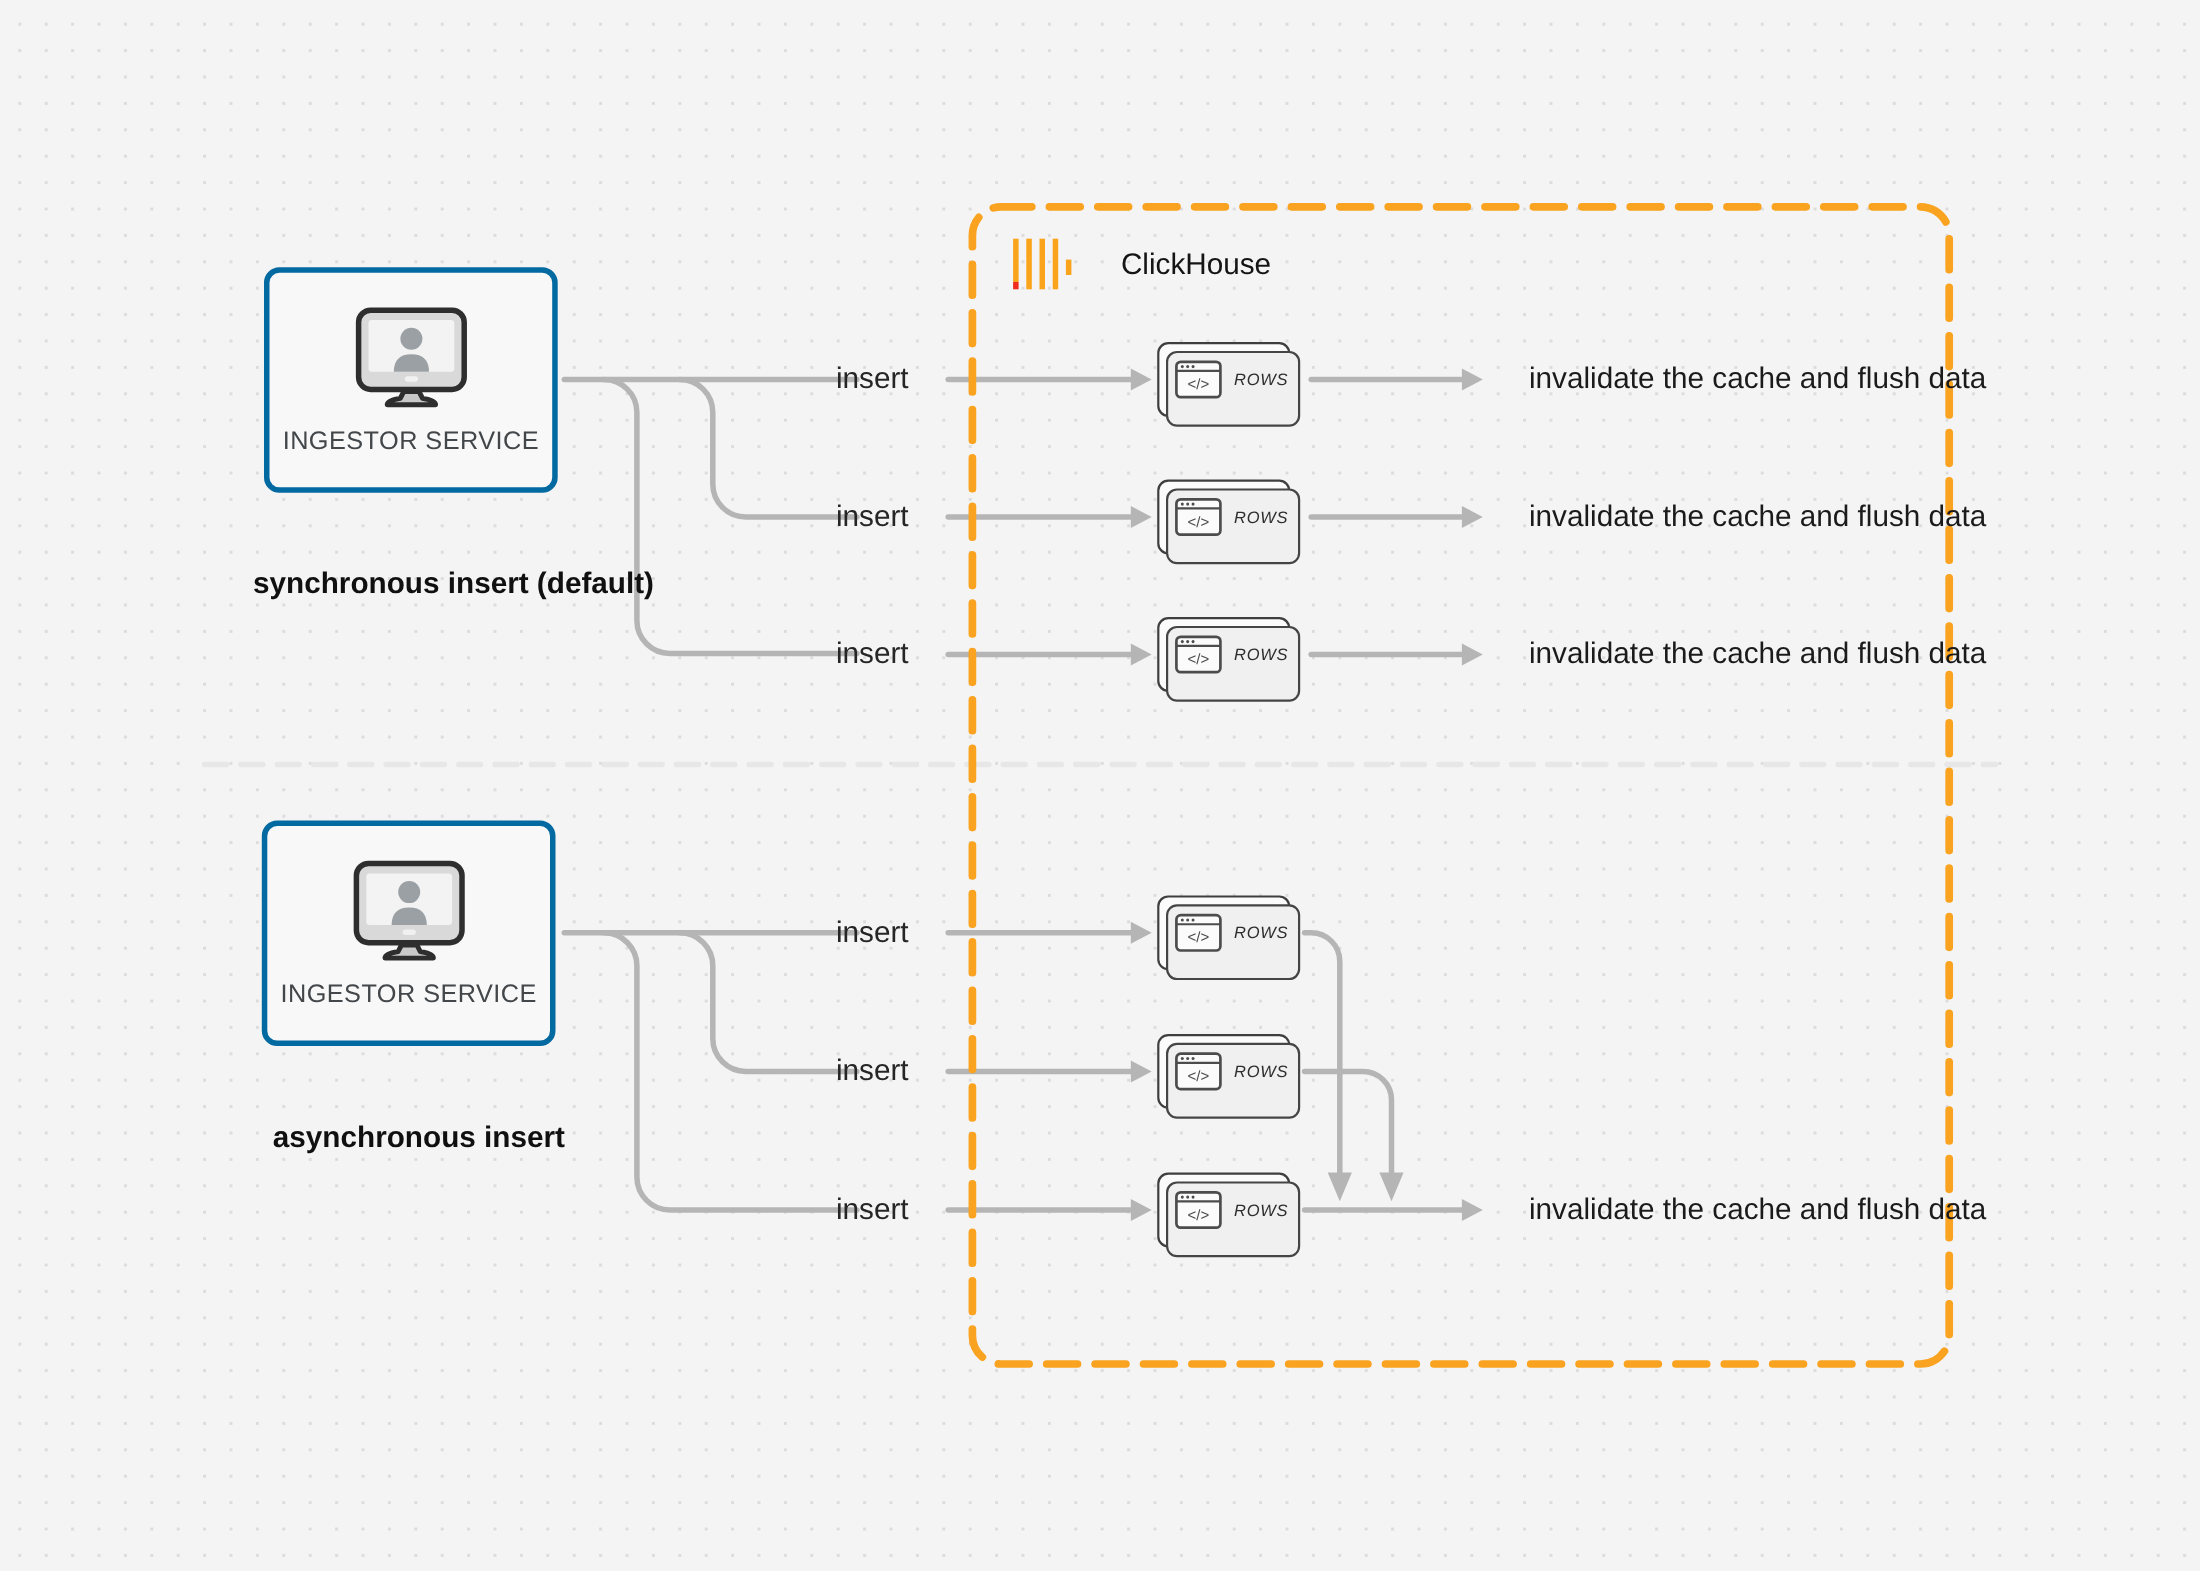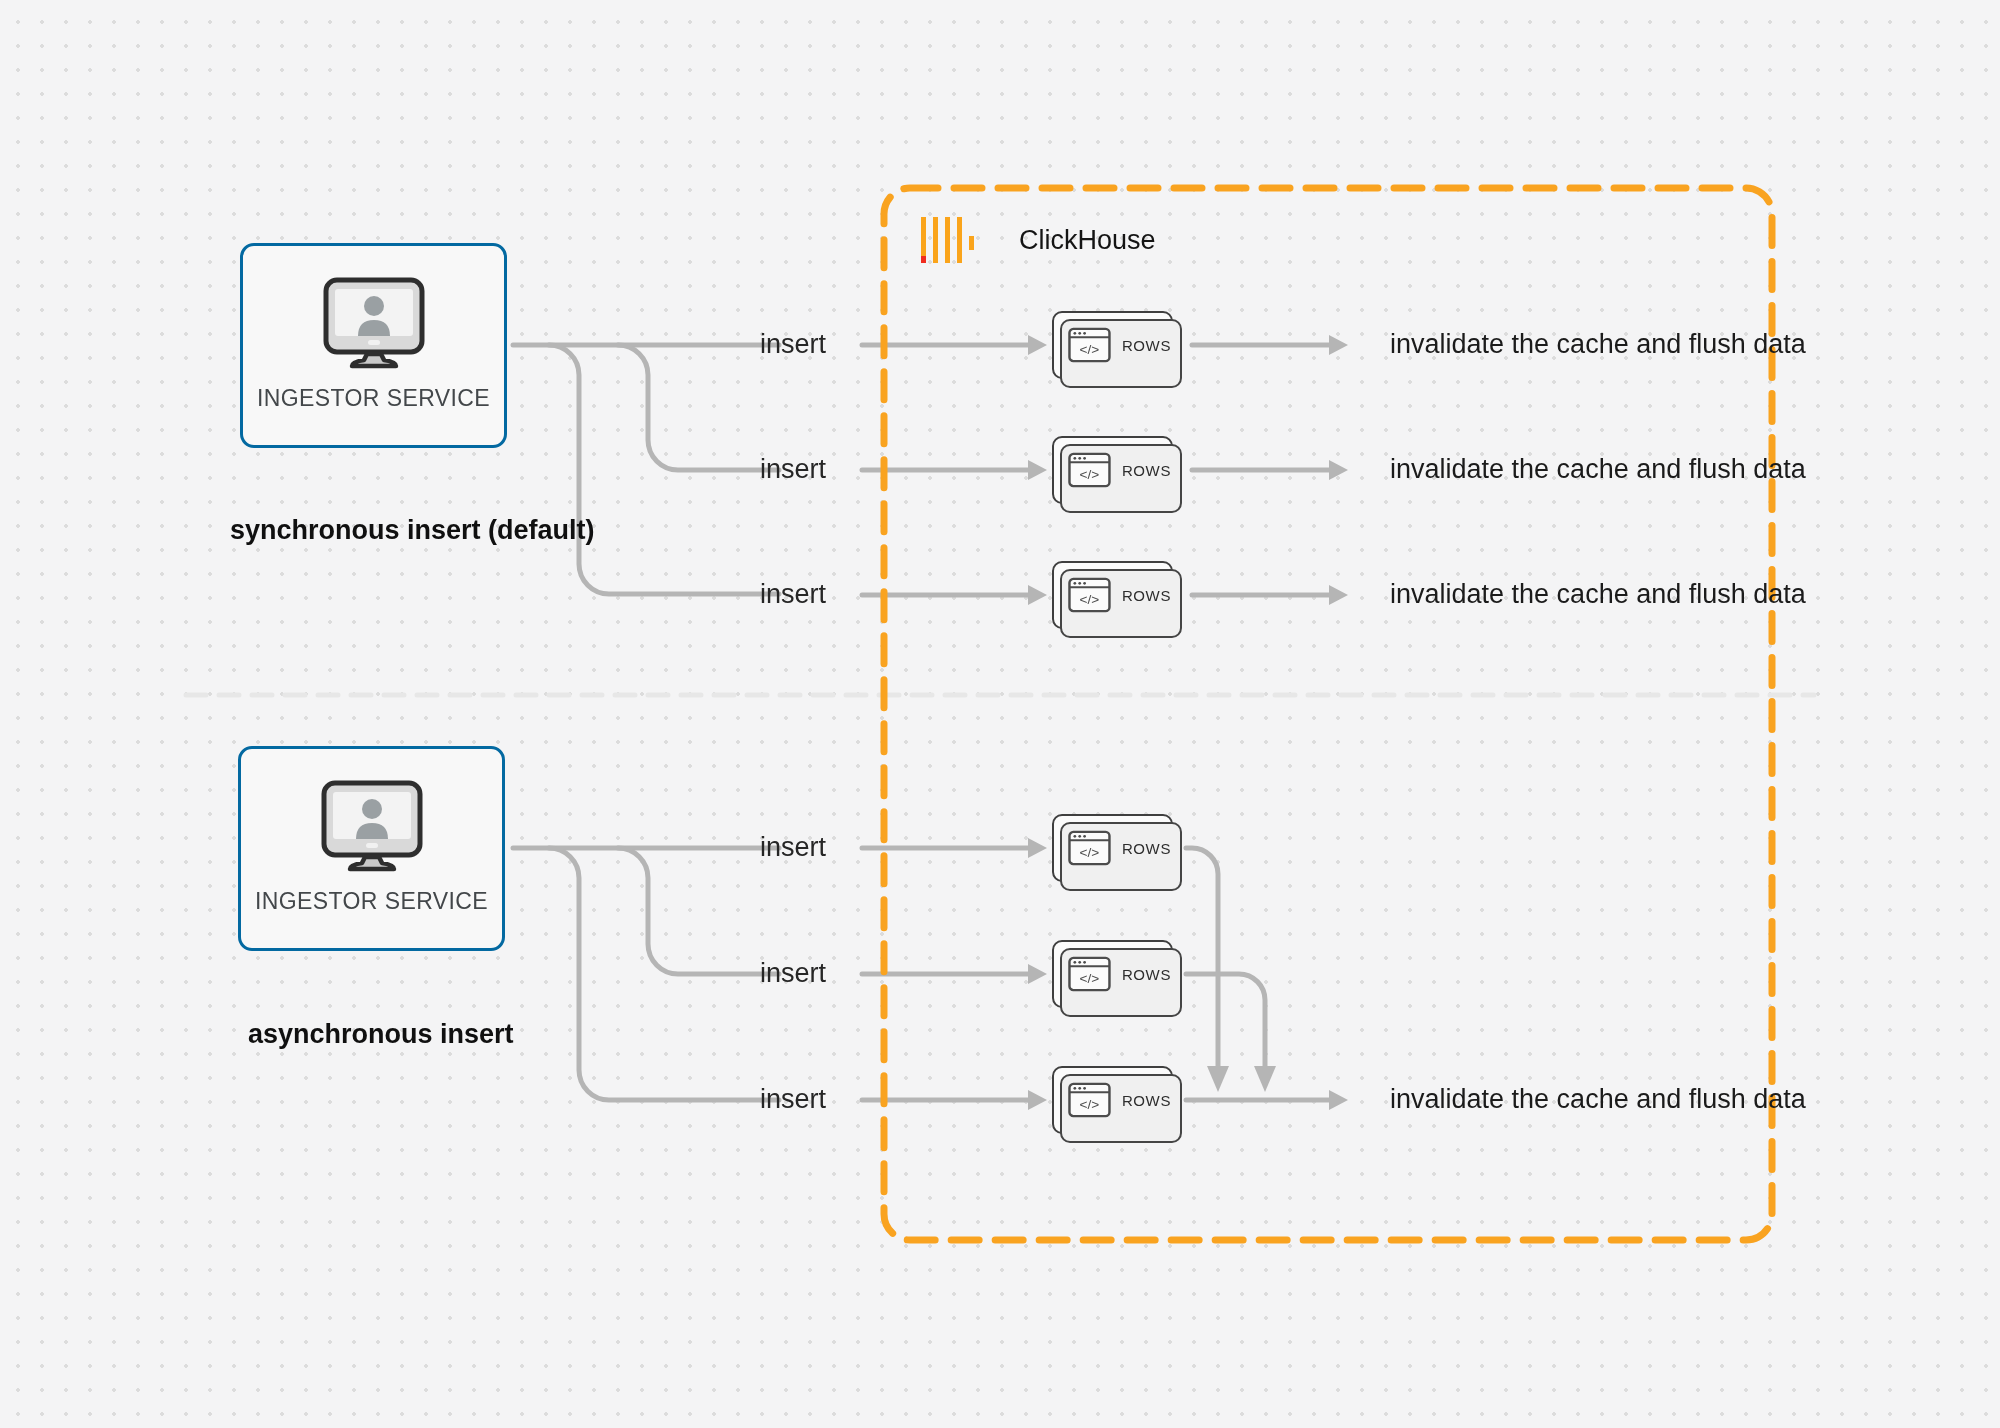--- a/index.html
+++ b/index.html
@@ -14,21 +14,21 @@
     position:relative;
     color:#1c1c1c;
   }
   .abs{position:absolute;}
   svg.wires{position:absolute;left:0;top:0;z-index:1;}
 
   
   .ingestor{
     width:267px;height:205px;
     background:#f8f8f8;
-    border:3px solid #0369a1;
+    border:5px solid #0369a1;
     border-radius:14px;
     box-sizing:border-box;
     display:flex;flex-direction:column;align-items:center;justify-content:flex-start;
     z-index:2;
   }
   .ingestor .monitor-wrap{margin-top:30px;height:95px;}
   .ingestor-label{
     margin-top:14px;
     font-size:23px;color:#43474a;letter-spacing:0.4px;white-space:nowrap;
   }
@@ -55,21 +55,21 @@
     box-sizing:border-box;
     display:flex;align-items:center;gap:11px;
     padding-left:14px;
     z-index:2;
   }
   .rows-card::before{
     content:"";position:absolute;left:6px;top:6px;right:-11px;bottom:-11px;
     border:2.5px solid #454545;border-radius:10px;background:#f0f0f0;z-index:-1;
   }
   .rows-label{
-    font-size:15px;font-weight:500;letter-spacing:0.6px;color:#2d2d2d;
+    font-size:15px;font-style:italic;font-weight:500;letter-spacing:0.6px;color:#2d2d2d;
   }
 
   
   .ch-logo{display:flex;align-items:flex-start;z-index:3;}
   .ch-bar{width:5px;height:46px;background:#FAA41B;margin-right:7px;}
   .ch-bar.first{background:linear-gradient(to bottom,#FAA41B 39px,#F02C1F 39px);}
   .ch-bar.short{height:14px;margin-top:19px;margin-right:0;}
   .ch-name{font-size:27px;font-weight:500;color:#141414;z-index:3;white-space:nowrap;}
 </style>
 </head>

